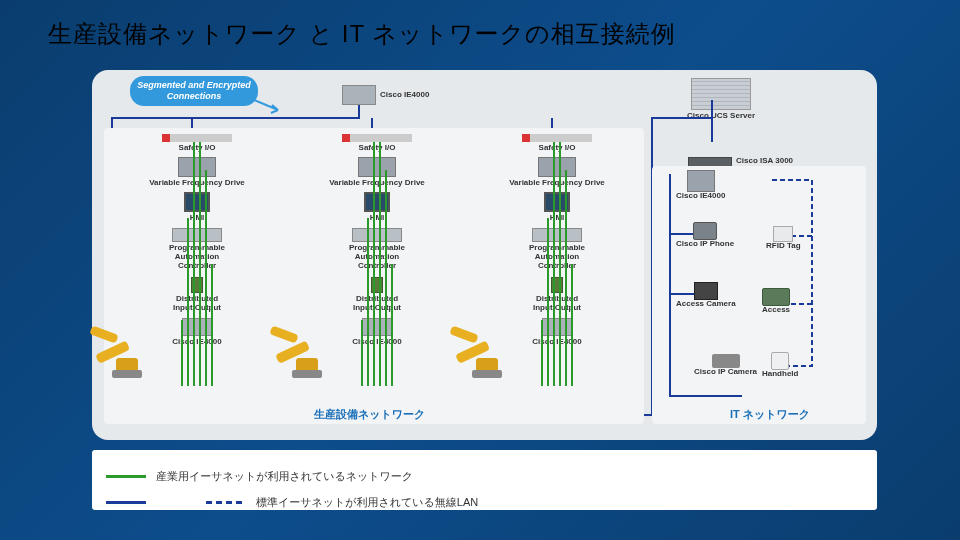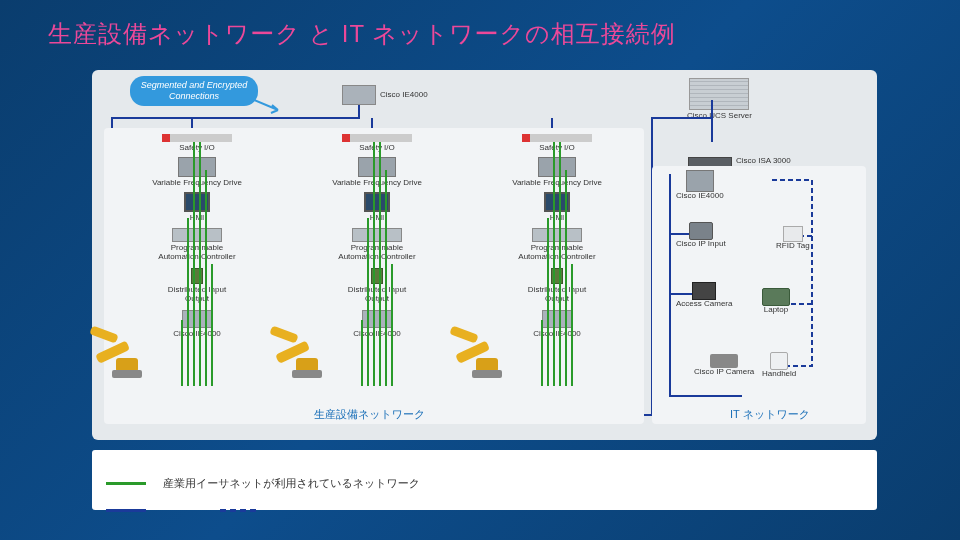--- a/index.html
+++ b/index.html
@@ -2,23 +2,23 @@
 <html><head>
 <meta charset="utf-8">
 <style>
   * { box-sizing: border-box; margin: 0; padding: 0; }
   body {
     width: 960px; height: 540px;
     background: linear-gradient(135deg, #0a3d6e 0%, #0d4d8c 50%, #0a3d6e 100%);
     font-family: "Meiryo", "Yu Gothic", sans-serif;
     position: relative; overflow: hidden; color: #333;
   }
-  .title { color: #ec4899; font-size: 24px; font-weight: 400; padding: 18px 0 0 48px; letter-spacing: 1px; }
+  .title { color: #000000; font-size: 24px; font-weight: 400; padding: 18px 0 0 48px; letter-spacing: 1px; }
   .panel { position: absolute; left: 92px; top: 70px; width: 785px; height: 370px;
-           background: #e5e9ec; border-radius: 6px; }
+           background: #e5e9ec; border-radius: 16px; font-weight: bold; }
   .callout { position: absolute; left: 38px; top: 6px; width: 128px; height: 30px;
              background: #3399dd; border-radius: 14px; color: #fff; font-size: 9px;
              display: flex; align-items: center; justify-content: center; text-align: center;
              font-style: italic; line-height: 1.2; }
   .arrow { position: absolute; left: 162px; top: 28px; width: 30px; height: 18px; }
   .top-switch { position: absolute; left: 250px; top: 15px; display: flex; align-items: center; gap: 4px; }
   .switch-box { width: 34px; height: 20px; background: #aab2ba; border: 1px solid #888; }
   .switch-lbl { font-size: 8px; line-height: 1.1; }
   .ucs { position: absolute; left: 595px; top: 8px; display: flex; flex-direction: column; align-items: center; }
   .ucs-box { width: 60px; height: 32px; background: #c8ced3; border: 1px solid #999;
@@ -53,21 +53,21 @@
   .ie-it { width: 28px; height: 22px; background: #9aa3ab; border: 1px solid #777; }
   .phone { width: 24px; height: 18px; background: #7a828a; border: 1px solid #555; border-radius: 2px; }
   .access { width: 24px; height: 18px; background: #444; border: 1px solid #222; }
   .camera { width: 28px; height: 14px; background: #888; border-radius: 2px; }
   .ap { width: 22px; height: 22px; background: #dde2e6; border: 1px solid #aaa; border-radius: 3px; }
   .rfid { width: 20px; height: 16px; background: #e8eaec; border: 1px solid #aaa; }
   .laptop { width: 28px; height: 18px; background: #5a7a5a; border: 1px solid #3a5a3a; border-radius: 2px; }
   .handheld { width: 18px; height: 18px; background: #eef0f2; border: 1px solid #aaa; border-radius: 2px; }
   .legend { position: absolute; left: 92px; top: 450px; width: 785px; height: 60px;
             background: #fff; border-radius: 3px; padding: 8px 14px; font-size: 11px; }
-  .legend-row { display: flex; align-items: center; gap: 17px; margin: 18px 0; }
+  .legend-row { display: flex; align-items: center; gap: 10px; margin: 11px 0; }
   .line-green { width: 40px; height: 3px; background: #2a9a2a; }
   .line-blue { width: 40px; height: 3px; background: #1a3a9a; }
   .line-dash { width: 40px; height: 3px; background: repeating-linear-gradient(90deg,#1a3a9a 0,#1a3a9a 6px,transparent 6px,transparent 10px); }
   svg.net { position: absolute; top: 0; left: 0; pointer-events: none; }
 </style>
 </head>
 <body>
 
 <div class="title">生産設備ネットワーク と IT ネットワークの相互接続例</div>
 
@@ -233,49 +233,50 @@
       <polyline points="120,14 160,14 160,200 120,200" fill="none" stroke="#1a3a9a" stroke-width="2" stroke-dasharray="5,3"></polyline>
       <line x1="160" y1="70" x2="132" y2="70" stroke="#1a3a9a" stroke-width="2" stroke-dasharray="5,3"></line>
       <line x1="160" y1="138" x2="132" y2="138" stroke="#1a3a9a" stroke-width="2" stroke-dasharray="5,3"></line>
     </svg>
     <div class="it-dev" style="left:24px;top:4px">
         <div class="ie-it"></div>
         <div>Cisco IE4000</div>
       </div>
     <div class="it-dev" style="left:24px;top:56px">
         <div class="phone"></div>
-        <div>Cisco IP Input</div>
+        <div>Cisco IP Phone</div>
       </div>
     <div class="it-dev" style="left:24px;top:116px">
         <div class="access"></div>
         <div>Access Camera</div>
       </div>
     <div class="it-dev" style="left:42px;top:188px">
         <div class="camera"></div>
         <div>Cisco IP Camera</div>
       </div>
-    <div class="it-dev" style="left:124px;top:60px">
+    <div class="it-dev" style="left:114px;top:60px">
         <div class="rfid"></div>
         <div>RFID Tag</div>
       </div>
     <div class="it-dev" style="left:110px;top:122px">
         <div class="laptop"></div>
-        <div>Laptop</div>
+        <div>Access</div>
       </div>
     <div class="it-dev" style="left:110px;top:186px">
         <div class="handheld"></div>
         <div>Handheld</div>
       </div>
     <div class="zone-title" style="left:78px">IT ネットワーク</div>
   </div>
 </div>
 
 <div class="legend">
   <div class="legend-row">
     <div class="line-green"></div>
     <span>産業用イーサネットが利用されているネットワーク</span>
   </div>
   <div class="legend-row">
     <div class="line-blue"></div>
     <div style="width:40px"></div>
     <div class="line-dash"></div>
+    <span>標準イーサネットが利用されている無線LAN</span>
   </div>
 </div>
 
 </body></html>

